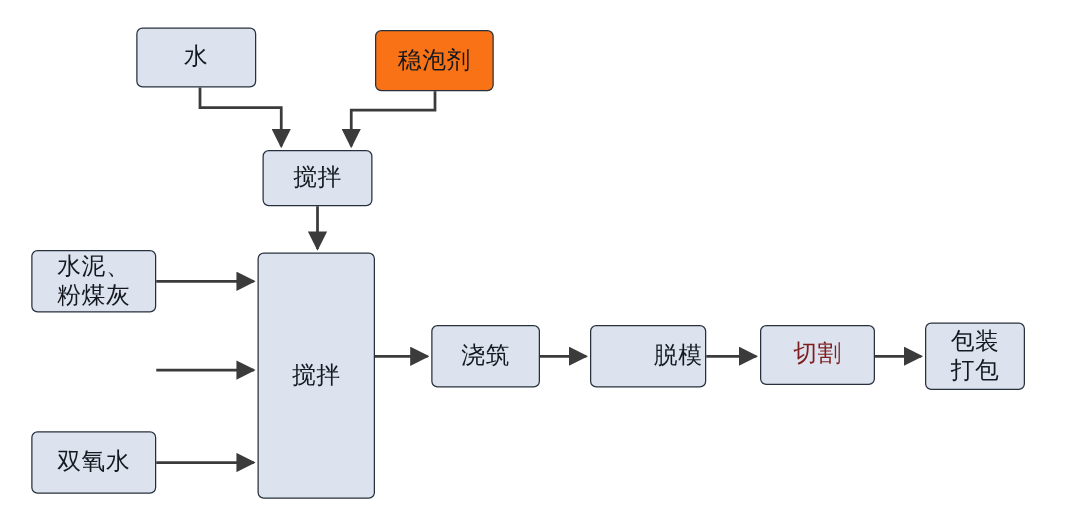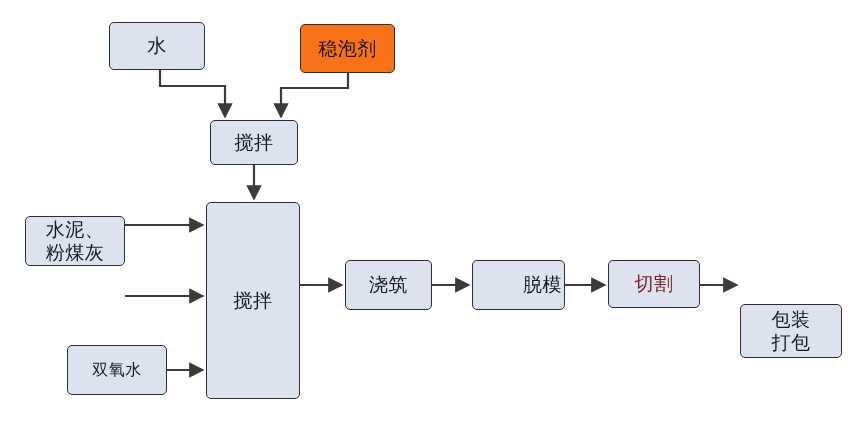--- a/index.html
+++ b/index.html
@@ -67,23 +67,23 @@
       <path d="M 300 285 L 342 285"></path>
       <path d="M 432 285 L 469 285"></path>
       <path d="M 565 285 L 605 285"></path>
       <path d="M 700 285 L 737 285"></path>
     </g>
   </svg>
 
   <div class="node" style="left: 109px; top: 22px; width: 96px; height: 48px; font-size: 19px; background: rgb(220, 227, 239); border-color: rgb(39, 48, 61); color: rgb(21, 25, 31);">水</div>
   <div class="node" style="left: 300px; top: 24px; width: 95px; height: 49px; font-size: 19px; background: #f97316; border-color: rgb(39, 48, 61); color: rgb(21, 25, 31);">稳泡剂</div>
   <div class="node" style="left: 210px; top: 120px; width: 88px; height: 45px; font-size: 19px; background: rgb(220, 227, 239); border-color: rgb(39, 48, 61); color: rgb(21, 25, 31);">搅拌</div>
-  <div class="node" style="left: 25px; top: 200px; width: 100px; height: 50px; font-size: 19px; background: rgb(220, 227, 239); border-color: rgb(39, 48, 61); color: rgb(21, 25, 31); margin-top: 16px;">水泥、
+  <div class="node" style="left: 25px; top: 200px; width: 100px; height: 50px; font-size: 19px; background: rgb(220, 227, 239); border-color: rgb(39, 48, 61); color: rgb(21, 25, 31);">水泥、
 粉煤灰</div>
-  <div class="node" style="left: 25px; top: 345px; width: 100px; height: 50px; font-size: 16px; background: rgb(220, 227, 239); border-color: rgb(39, 48, 61); color: rgb(21, 25, 31); margin-left: 42px;">双氧水</div>
+  <div class="node" style="left: 25px; top: 345px; width: 100px; height: 50px; font-size: 19px; background: rgb(220, 227, 239); border-color: rgb(39, 48, 61); color: rgb(21, 25, 31);">双氧水</div>
   <div class="node" style="left: 206px; top: 202px; width: 94px; height: 197px; font-size: 19px; background: rgb(220, 227, 239); border-color: rgb(39, 48, 61); color: rgb(21, 25, 31);">搅拌</div>
   <div class="node" style="left: 345px; top: 260px; width: 87px; height: 50px; font-size: 19px; background: rgb(220, 227, 239); border-color: rgb(39, 48, 61); color: rgb(21, 25, 31);">浇筑</div>
   <div class="node" style="left: 472px; top: 260px; width: 93px; height: 50px; font-size: 19px; background: rgb(220, 227, 239); border-color: rgb(39, 48, 61); color: rgb(21, 25, 31); padding-left: 48px;">脱模</div>
   <div class="node" style="left: 608px; top: 260px; width: 92px; height: 48px; font-size: 19px; background: rgb(220, 227, 239); border-color: rgb(39, 48, 61); color: #7f1d1d;">切割</div>
-  <div class="node" style="left: 740px; top: 258px; width: 102px; height: 54px; font-size: 19px; background: rgb(220, 227, 239); border-color: rgb(39, 48, 61); color: rgb(21, 25, 31); margin-top: 46px;">包装
+  <div class="node" style="left: 740px; top: 258px; width: 80px; height: 54px; font-size: 19px; background: rgb(220, 227, 239); border-color: rgb(39, 48, 61); color: rgb(21, 25, 31);">包装
 打包</div>
 
 </div>
 
 </body></html>

